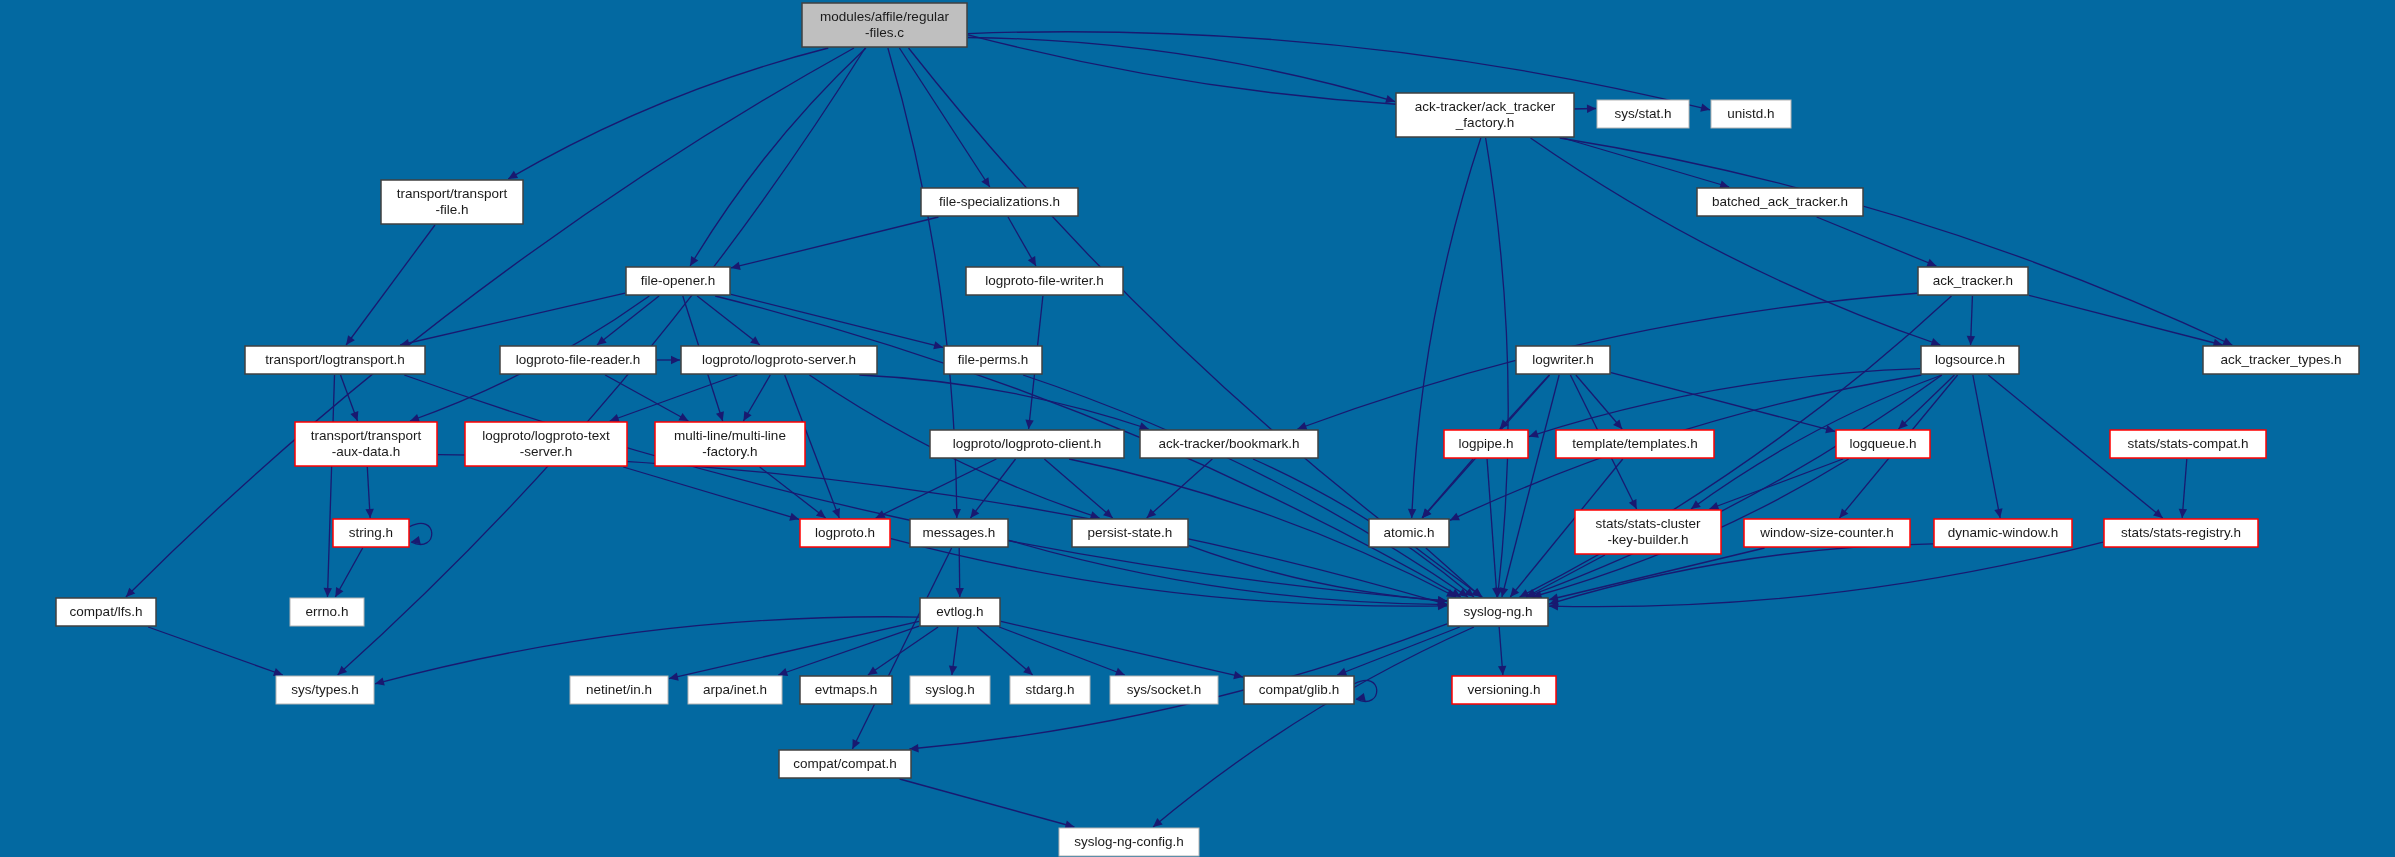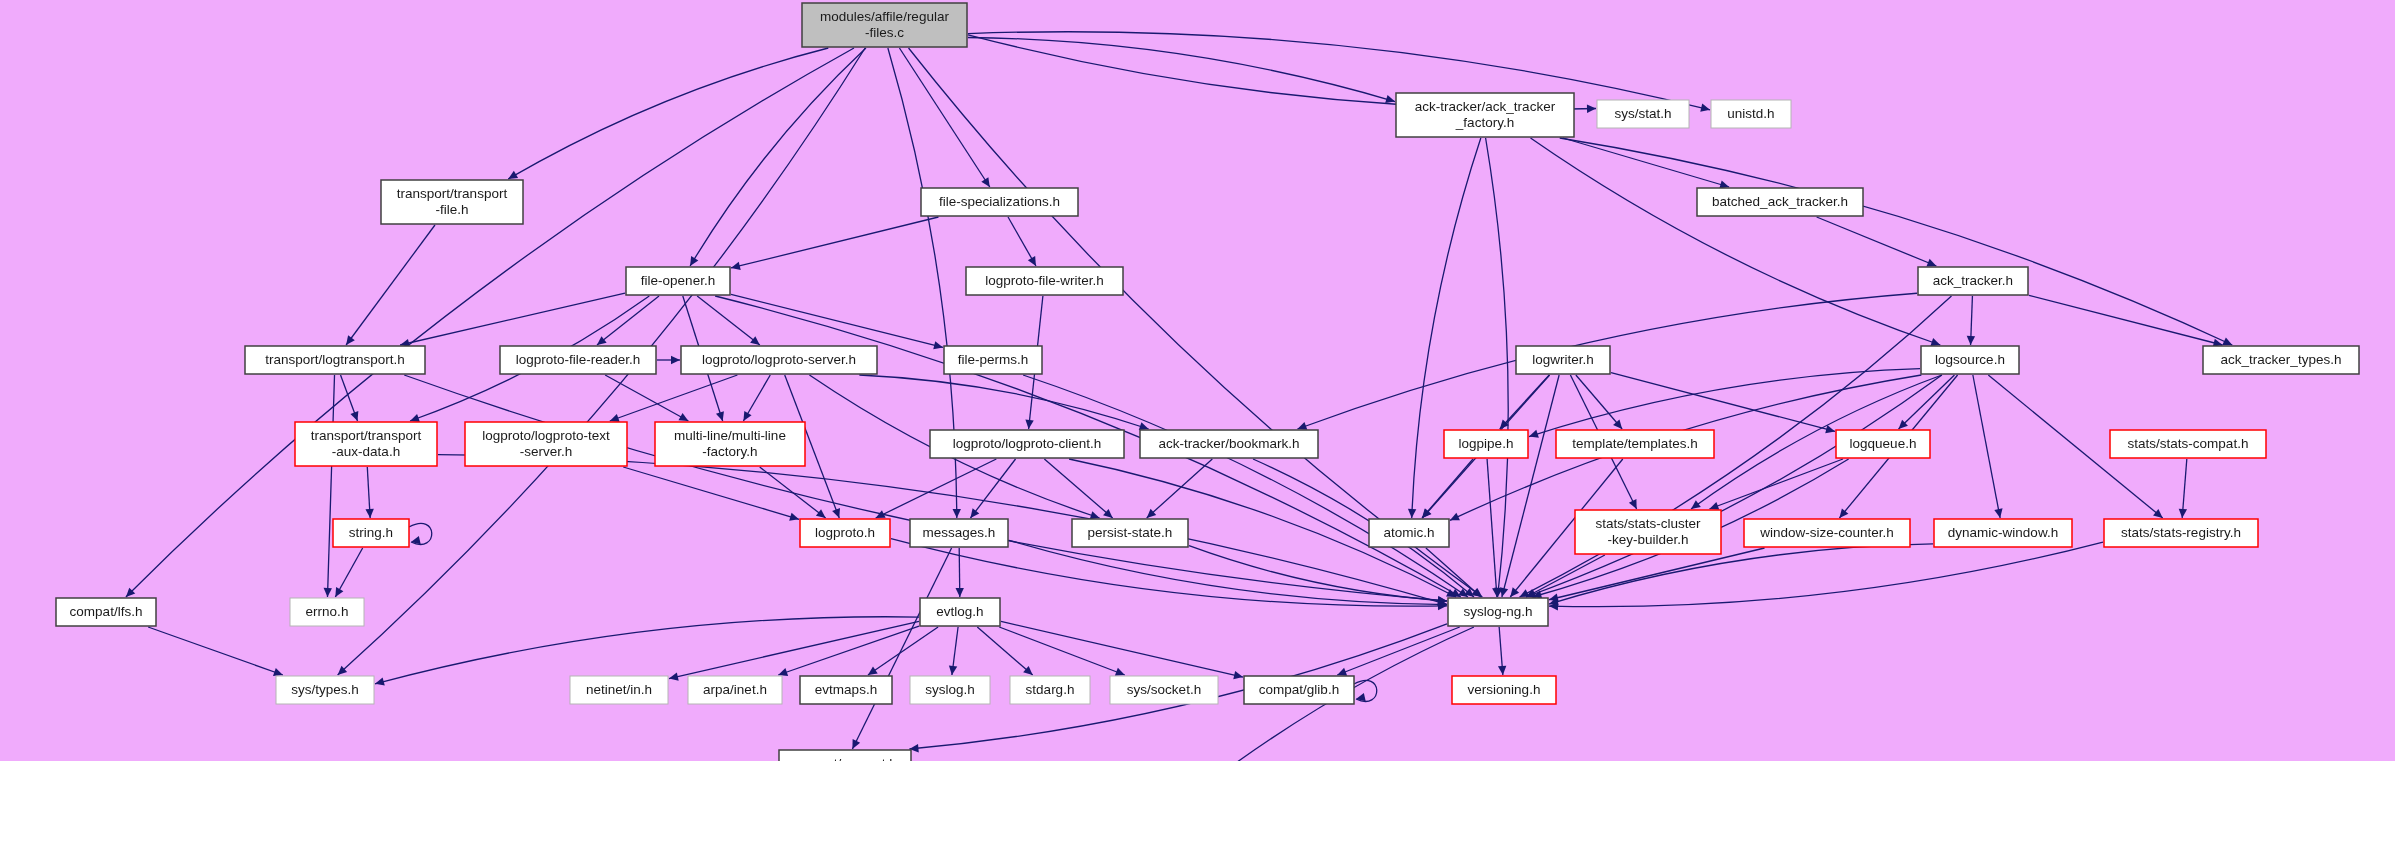--- a/index.html
+++ b/index.html
@@ -3,22 +3,22 @@
 <meta charset="utf-8">
 <style>
   html, body {
     margin: 0;
     padding: 0;
     background: #ffffff;
   }
   #graph-root {
     position: relative;
     width: 2395px;
-    height: 761px;
-    background: #f0abfc;
+    height: 857px;
+    background: #0369a1;
     font-family: "Liberation Sans", sans-serif;
   }
   svg#graph-svg {
     position: absolute;
     top: 0; left: 0;
     width: 2395px;
     height: 857px;
     display: block;
   }
   .node-rect {

